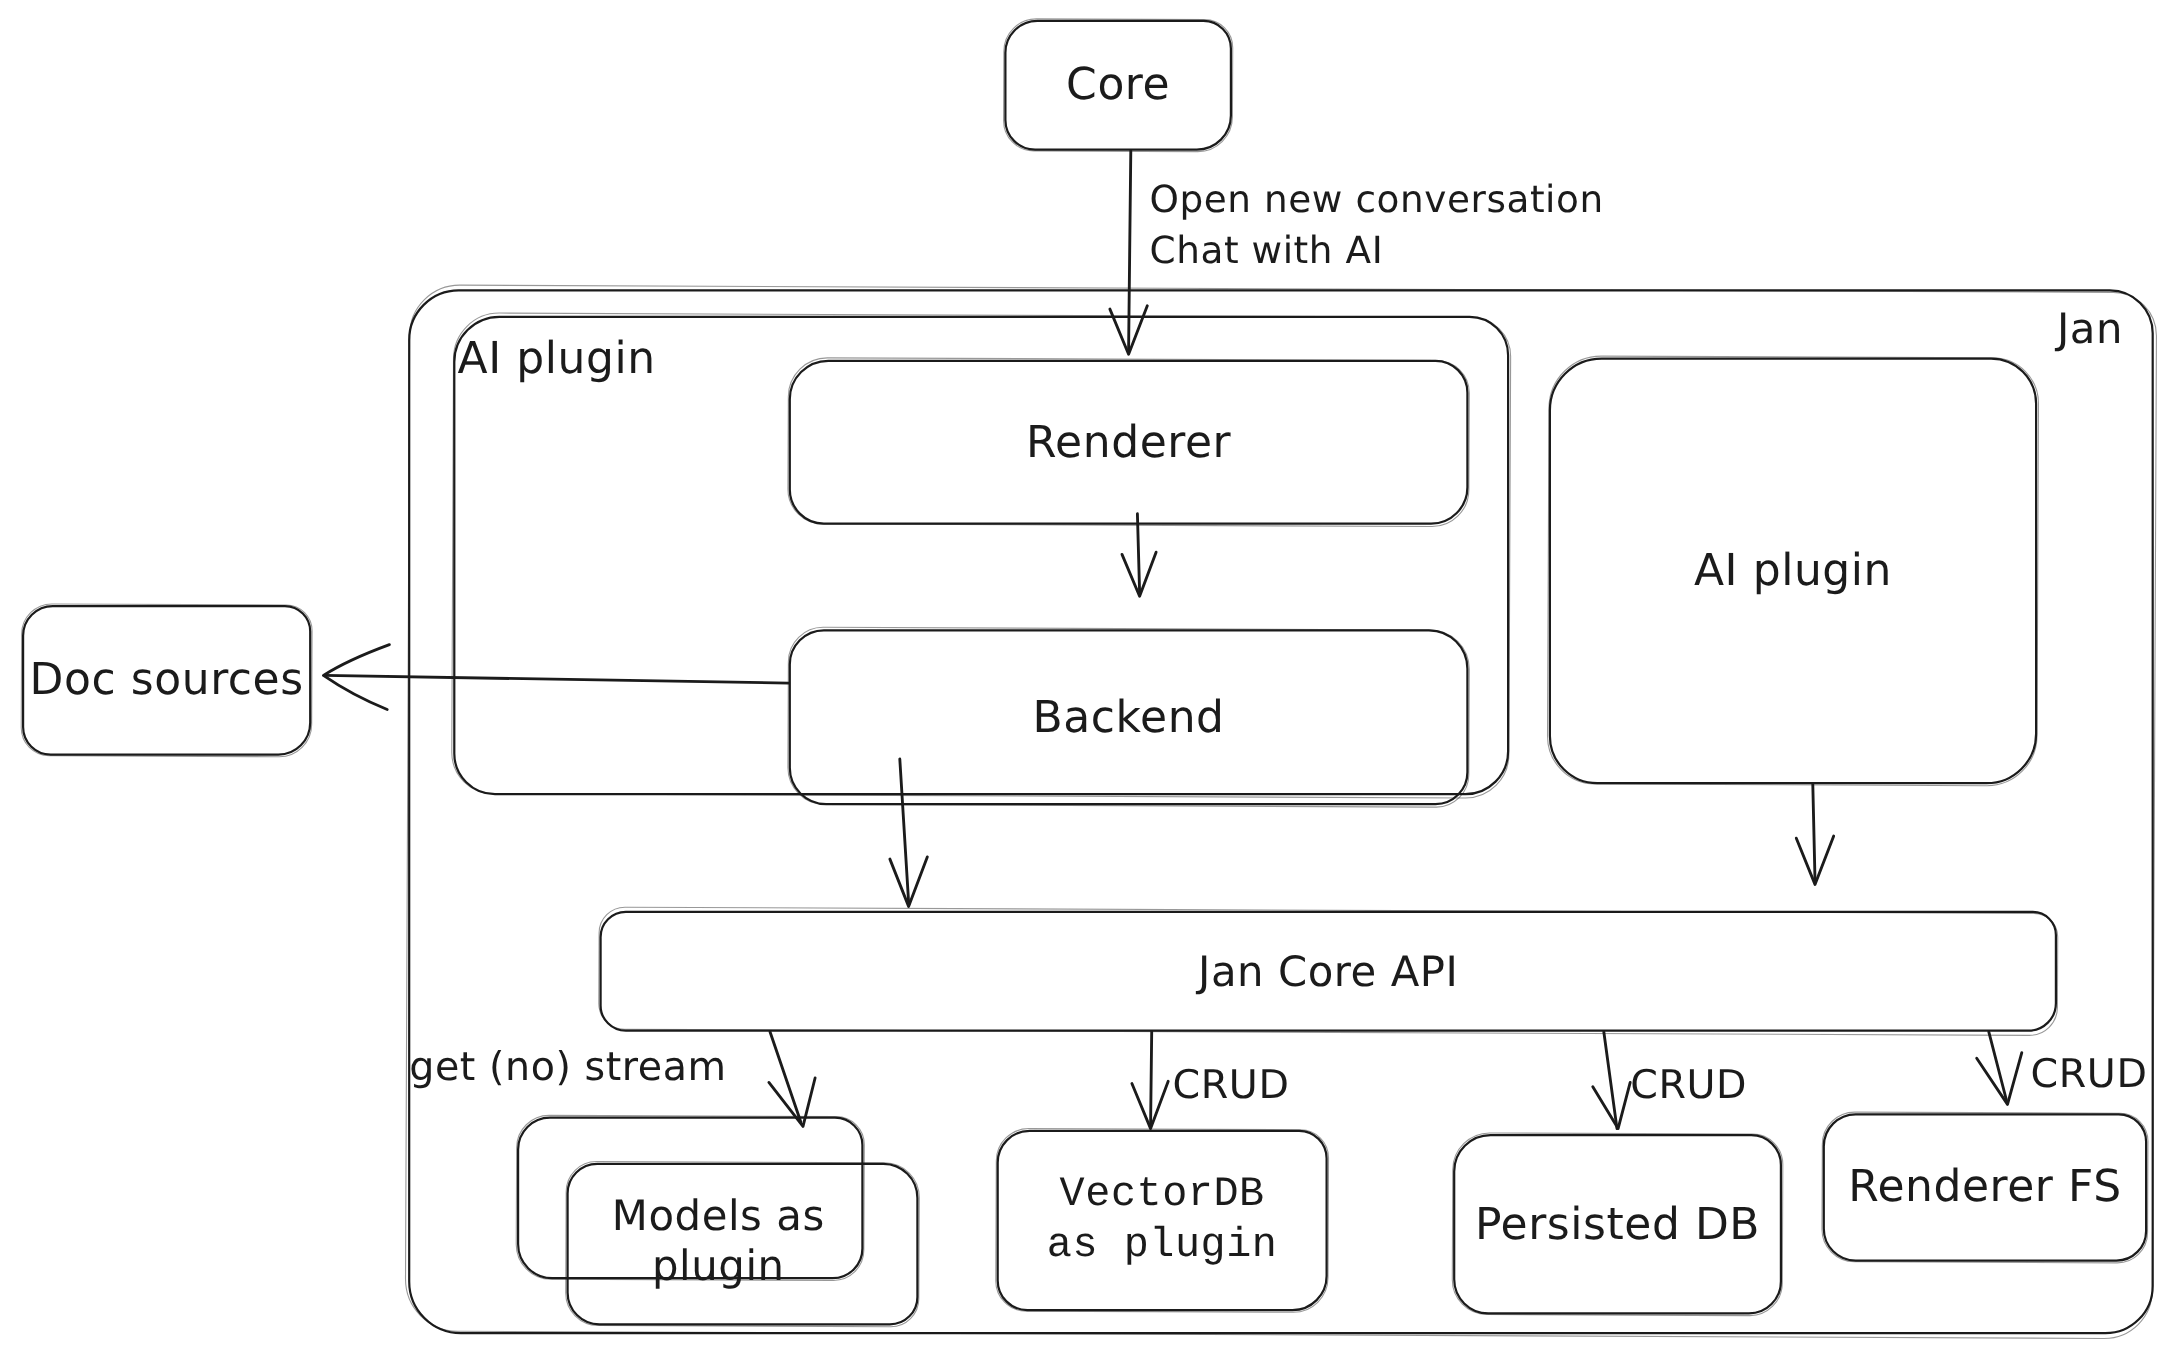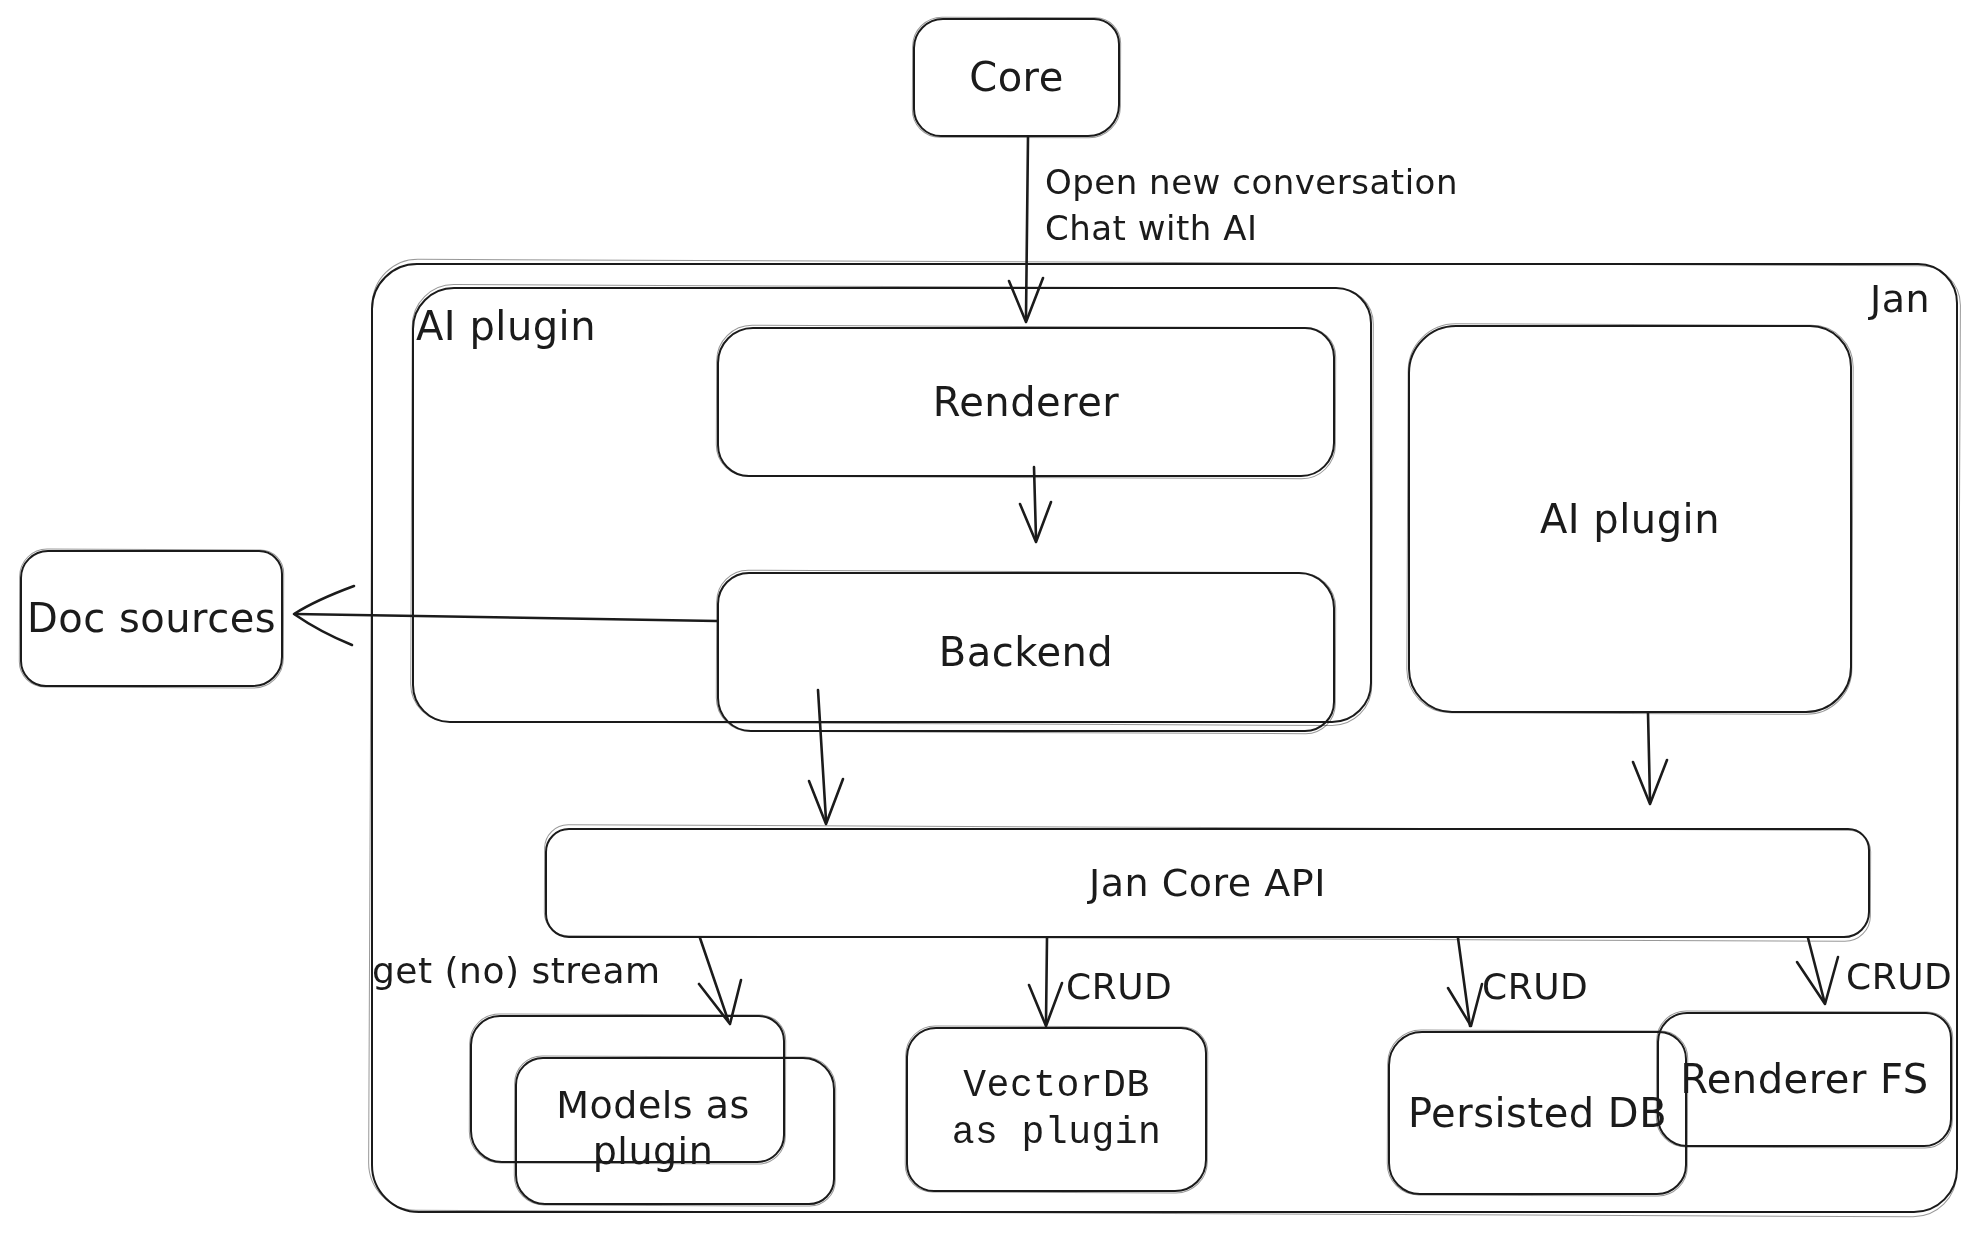--- a/index.html
+++ b/index.html
@@ -113,21 +113,21 @@
   <div class="sketch" style="left:470px;top:1015px;width:315px;height:148px;border-radius:30px 26px 28px 32px;"></div>
   <div class="sketch" style="left:515px;top:1057px;width:320px;height:148px;border-radius:28px 32px 26px 30px;"></div>
   <div class="center" style="position:absolute;left:528px;top:1058px;width:250px;height:140px;">
     <div class="node-label" style="font-size:38px;">Models as plugin</div>
   </div>
 
   <div class="sketch center" style="left:906px;top:1027px;width:301px;height:165px;border-radius:30px 26px 32px 28px;font-family:Liberation Mono, monospace;">
     <div class="node-label" style="font-size:38px;width:250px;">VectorDB as plugin</div>
   </div>
 
-  <div class="sketch center" style="left:1388px;top:1031px;width:299px;height:164px;border-radius:34px 28px 30px 32px;">
+  <div class="sketch center" style="left:1321px;top:1031px;width:299px;height:164px;border-radius:34px 28px 30px 32px;">
     <div class="node-label" style="font-size:40px;">Persisted DB</div>
   </div>
 
   <div class="sketch center" style="left:1657px;top:1012px;width:295px;height:135px;border-radius:30px 26px 28px 30px;">
     <div class="node-label" style="font-size:40px;">Renderer FS</div>
   </div>
 
   <svg class="wires" viewBox="0 0 1981 1246">
     <g>
       <path d="M1028,137 L1026,318"></path>

